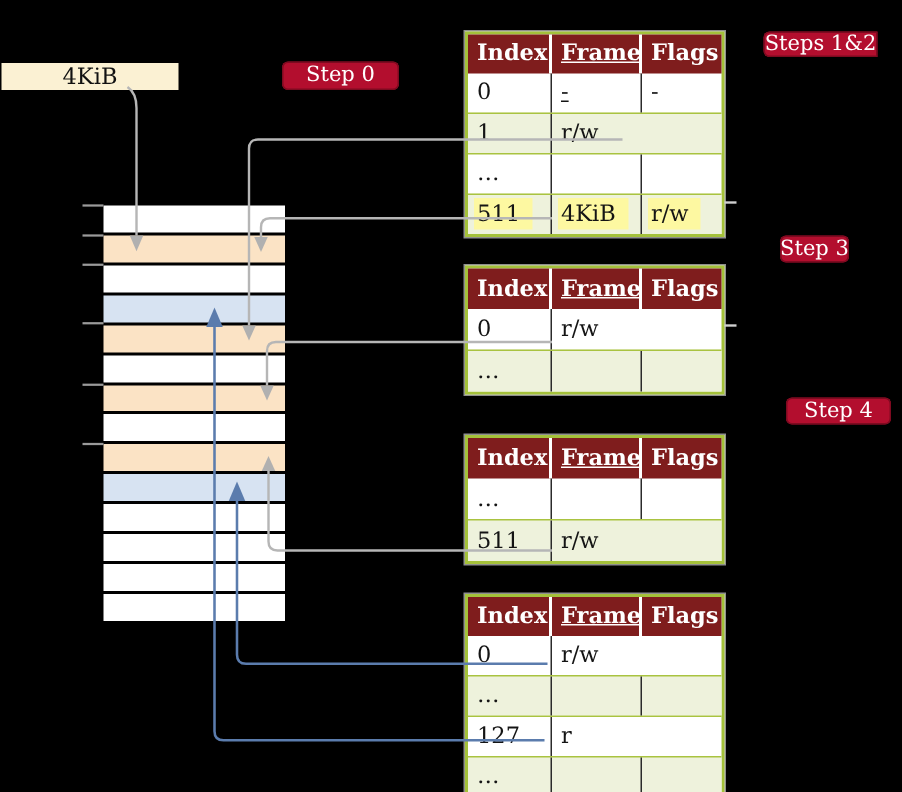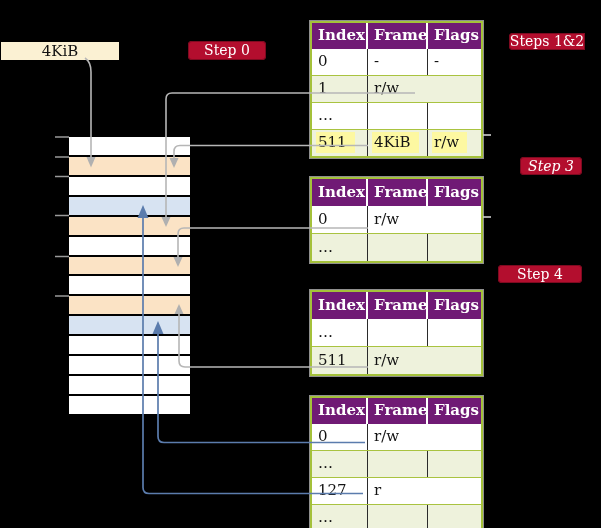--- a/index.html
+++ b/index.html
@@ -8,38 +8,38 @@
   svg.overlay{position:absolute;left:0;top:0;pointer-events:none;}
 
   
   .frame-label{position:absolute;left:1px;top:42px;width:118px;height:18px;
                background:#fbf1d3;color:#111;font-size:15px;line-height:18px;text-align:center;}
 
   
   .badge{position:absolute;background:#b30e2e;color:#fff;font-size:14px;text-align:center;
          border-radius:4px;box-shadow:0 0 0 1px #7e0a20 inset;}
   .badge.step0 {left:188px;top:41px;width:78px;height:19px;line-height:19px;}
-  .badge.steps12{left:509px;top:21px;width:76px;height:17px;line-height:17px;border-top-right-radius:0;border-bottom-right-radius:0;margin-top:12px;}
-  .badge.step3 {left:520px;top:157px;width:62px;height:18px;line-height:18px;font-style:italic;}
-  .badge.step4 {left:498px;top:265px;width:84px;height:18px;line-height:18px;}
+  .badge.steps12{left:509px;top:21px;width:76px;height:17px;line-height:17px;border-top-right-radius:0;border-bottom-right-radius:0;}
+  .badge.step3 {left:520px;top:157px;width:46px;height:18px;line-height:18px;}
+  .badge.step4 {left:524px;top:265px;width:70px;height:18px;line-height:18px;}
 
   
   .memcol{position:absolute;left:69px;top:137px;width:121px;height:277px;
           display:flex;flex-direction:column;}
   .memrow{flex:1 1 auto;background:#fff;}
   .memrow + .memrow{margin-top:2px;}
 
   
   .ptable{position:absolute;left:310px;width:173px;border:2px solid #a4c13a;
           box-shadow:0 0 0 1px #8f8f8f;background:#fff;box-sizing:border-box;}
   .trow{display:flex;height:26px;line-height:25px;font-size:15px;color:#141414;}
-  .trow.h{background:#701a75;color:#fff;font-weight:bold;}
+  .trow.h{background:#7f1d1d;color:#fff;font-weight:bold;}
   .trow.h .c{border-right:2px solid #fff;}
   .trow .c{width:56px;padding-left:6px;box-sizing:border-box;overflow:hidden;white-space:nowrap;}
-  .trow .c.frame{width:60px;}
+  .trow .c.frame{width:60px;text-decoration:underline;}
   .trow .c.flags{width:53px;border-right:none !important;}
   .trow:not(.h) .c{border-right:1px solid #2b2b2b;}
   .trow:not(.h) + .trow:not(.h){border-top:1px solid #a9c340;}
   .trow.alt{background:#eef2dc;}
   .t2 .trow,.t3 .trow{height:27px;line-height:26px;}
   .hl{background:#fdf8a1;display:inline-block;line-height:19px;padding:1px 8px 1px 2px;margin-left:-2px;}
 </style>
 </head>
 <body>
 

